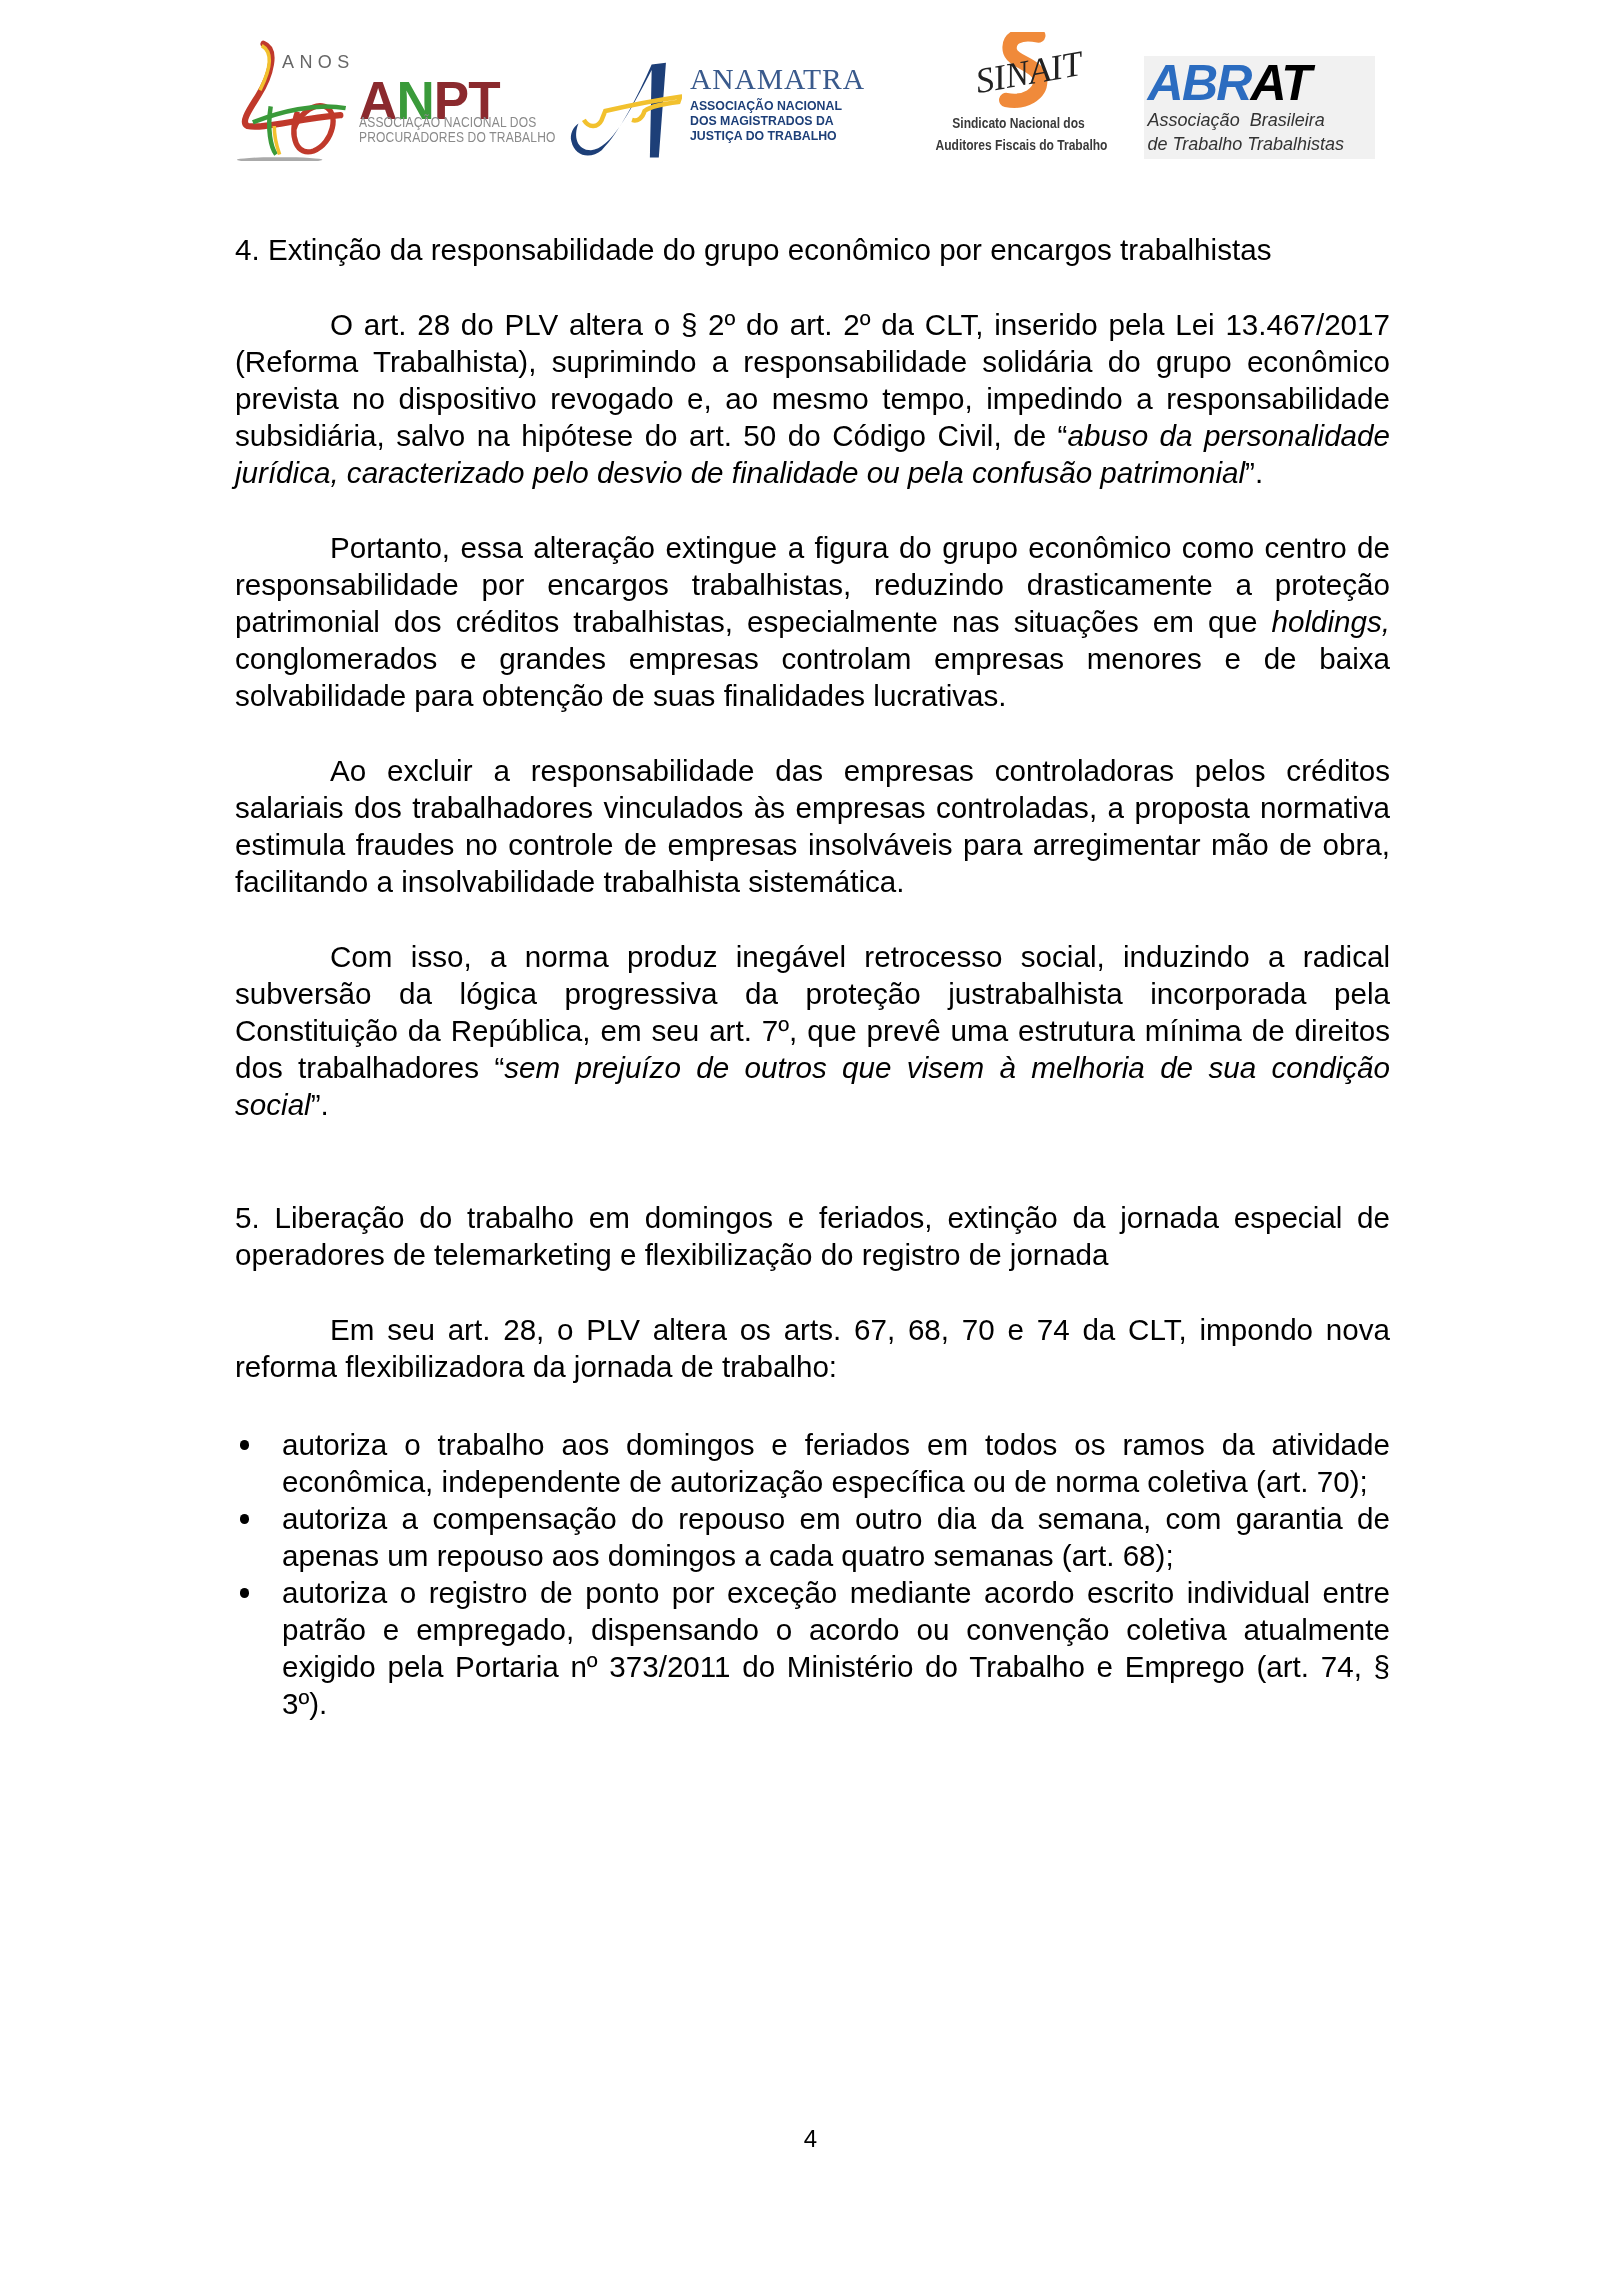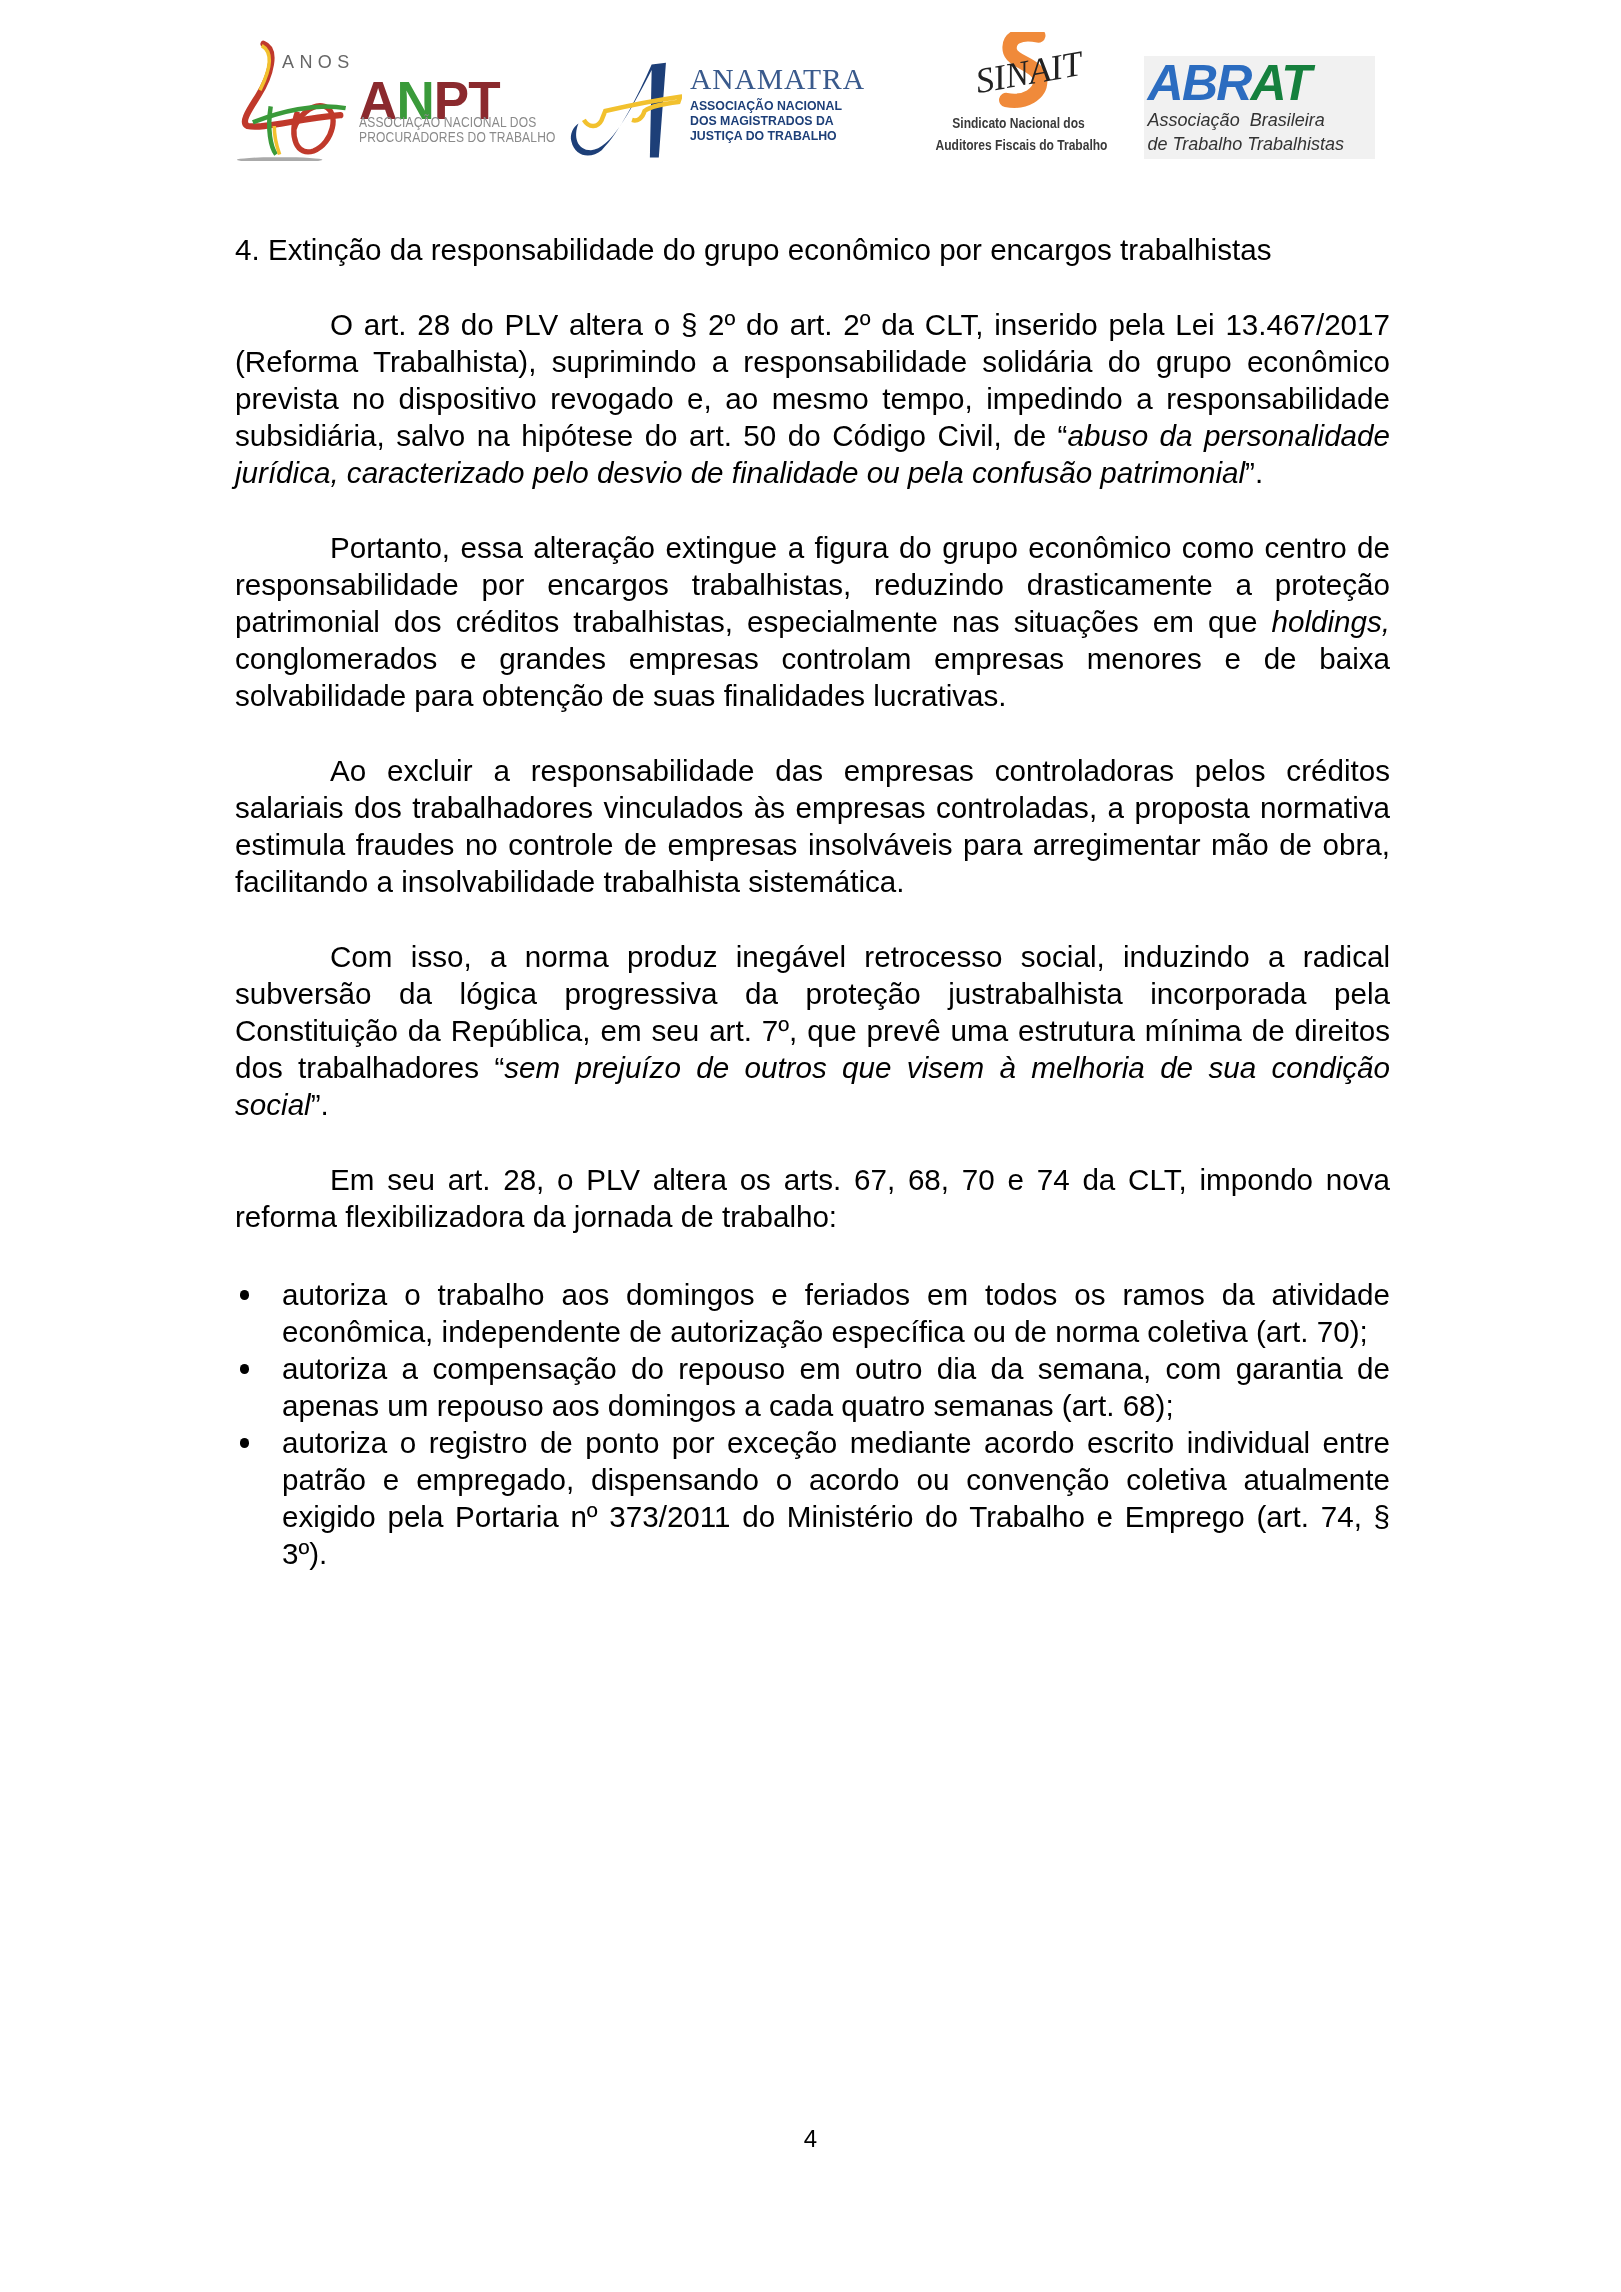--- a/index.html
+++ b/index.html
@@ -30,21 +30,21 @@
   #logo-sinait { left: 922px; top: 32px; width: 193px; height: 130px; }
   #logo-sinait .mark { position: absolute; left: 27px; top: 0; width: 134px; height: 76px; }
   #logo-sinait .sub { position: absolute; left: 0; top: 81px; width: 193px; text-align: center; font-size: 14px;
         font-weight: bold; color: #3a3a3a; line-height: 21.5px; white-space: nowrap;
         transform: scaleX(0.86); transform-origin: center; }
 
   
   #logo-abrat { left: 1144px; top: 56px; width: 231px; height: 103px; background: #f1f1f1; }
   #logo-abrat .word { position: absolute; left: 3.6px; top: 1.8px; font-size: 50px; font-weight: bold; font-style: italic;
         color: #2b6cc0; letter-spacing: -1.8px; line-height: 1; white-space: nowrap; }
-  #logo-abrat .word .ra { color: #15803d; }
+  #logo-abrat .word .ra { color: #000000; }
   #logo-abrat .sub { position: absolute; left: 3.6px; top: 52px; font-size: 18px; font-style: italic; color: #333;
         line-height: 24px; white-space: nowrap; }
 
   
   #content { position: absolute; left: 235px; top: 231px; width: 1155px;
              font-size: 29.6px; line-height: 37px; text-align: justify; }
   #content p, #content h2 { margin: 0; }
   #content h2 { font-size: 29.6px; font-weight: normal; line-height: 37px; }
   .para { text-indent: 95px; margin-top: 38px !important; }
   .h4 { }
@@ -115,20 +115,21 @@
   <h2 class="h4">4. Extinção da responsabilidade do grupo econômico por encargos trabalhistas</h2>
 
   <p class="para"><span>O art. 28 do PLV altera o § 2º do art. 2º da CLT, inserido pela Lei 13.467/2017 (Reforma Trabalhista), suprimindo a responsabilidade solidária do grupo econômico prevista no dispositivo revogado e, ao mesmo tempo, impedindo a responsabilidade subsidiária, salvo na hipótese do art. 50 do Código Civil, de “</span><span class="em">abuso da personalidade jurídica, caracterizado pelo desvio de finalidade ou pela confusão patrimonial</span><span>”.</span></p>
 
   <p class="para"><span>Portanto, essa alteração extingue a figura do grupo econômico como centro de responsabilidade por encargos trabalhistas, reduzindo drasticamente a proteção patrimonial dos créditos trabalhistas, especialmente nas situações em que </span><span class="em">holdings,</span><span> conglomerados e grandes empresas controlam empresas menores e de baixa solvabilidade para obtenção de suas finalidades lucrativas.</span></p>
 
   <p class="para">Ao excluir a responsabilidade das empresas controladoras pelos créditos salariais dos trabalhadores vinculados às empresas controladas, a proposta normativa estimula fraudes no controle de empresas insolváveis para arregimentar mão de obra, facilitando a insolvabilidade trabalhista sistemática.</p>
 
   <p class="para"><span>Com isso, a norma produz inegável retrocesso social, induzindo a radical subversão da lógica progressiva da proteção justrabalhista incorporada pela Constituição da República, em seu art. 7º, que prevê uma estrutura mínima de direitos dos trabalhadores “</span><span class="em">sem prejuízo de outros que visem à melhoria de sua condição social</span><span>”.</span></p>
 
+  <h2 class="h5">5. Liberação do trabalho em domingos e feriados, extinção da jornada especial de operadores de telemarketing e flexibilização do registro de jornada</h2>
 
   <p class="para">Em seu art. 28, o PLV altera os arts. 67, 68, 70 e 74 da CLT, impondo nova reforma flexibilizadora da jornada de trabalho:</p>
 
   <ul class="bullets">
     <li><span class="dot"></span><span>autoriza o trabalho aos domingos e feriados em todos os ramos da atividade econômica, independente de autorização específica ou de norma coletiva (art. 70);</span></li>
     <li><span class="dot"></span><span>autoriza a compensação do repouso em outro dia da semana, com garantia de apenas um repouso aos domingos a cada quatro semanas (art. 68);</span></li>
     <li><span class="dot"></span><span>autoriza o registro de ponto por exceção mediante acordo escrito individual entre patrão e empregado, dispensando o acordo ou convenção coletiva atualmente exigido pela Portaria nº 373/2011 do Ministério do Trabalho e Emprego (art. 74, § 3º).</span></li>
   </ul>
 </div>
 

